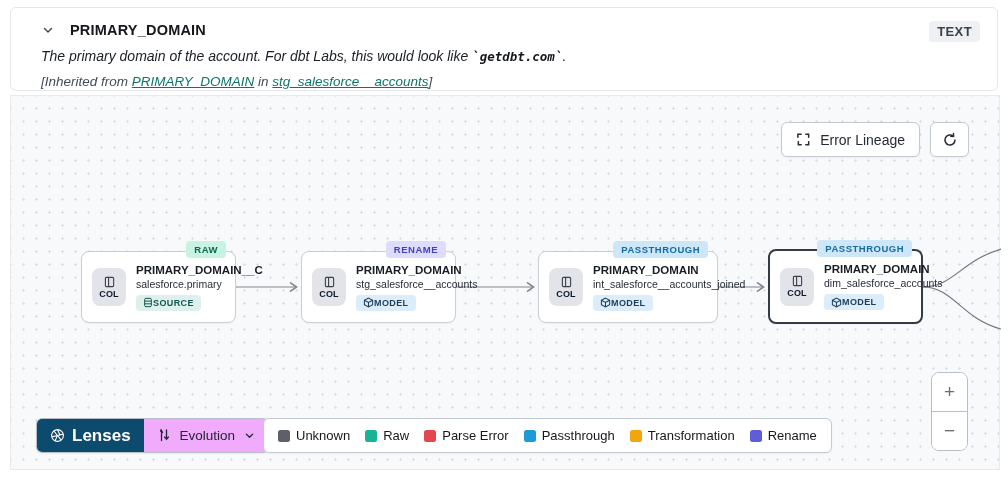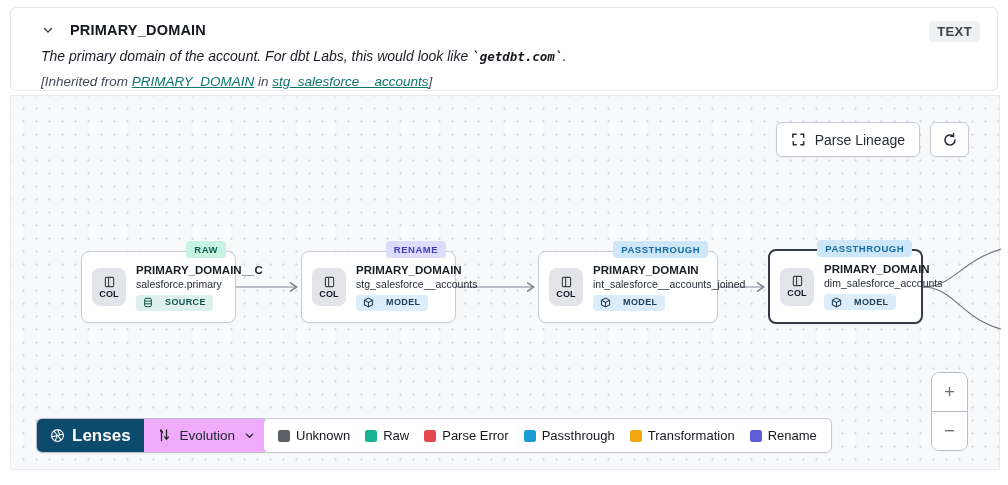--- a/index.html
+++ b/index.html
@@ -43,21 +43,21 @@
   .node-1 { left:70px; top:155px; width:155px; }
   .node-2 { left:290px; top:155px; width:155px; }
   .node-3 { left:527px; top:155px; width:180px; }
   .node-4 { left:757px; top:153px; width:155px; }
   .col-box { width:34px; height:38px; background:#e2e4e9; border-radius:8px; display:flex; flex-direction:column;
     align-items:center; justify-content:center; gap:1px; color:#0f172a; flex:none; }
   .col-box .col-label { font-size:9px; font-weight:600; letter-spacing:.2px; }
   .node-content { display:flex; flex-direction:column; min-width:0; }
   .node-title { font-size:11.5px; font-weight:700; color:#191d24; white-space:nowrap; margin-bottom:2px; }
   .node-sub { font-size:10.5px; color:#272d37; white-space:nowrap; margin-bottom:5px; }
-  .res-badge { display:inline-flex; gap:12px; align-self:flex-start;
+  .res-badge { display:inline-flex; align-items:center; gap:0; align-self:flex-start;
     padding:2.5px 7px; border-radius:4px; font-size:9px; font-weight:700; letter-spacing:.4px; }
   .res-badge.source { background:#ddf0ed; color:#11564d; }
   .res-badge.model  { background:#dbecfa; color:#1d3c55; }
   .evo-badge { position:absolute; top:-11px; right:9px; padding:3px 8px; border-radius:4px;
     font-size:9.5px; font-weight:700; letter-spacing:.5px; }
   .evo-badge.raw { background:#c8f2e2; color:#0c6653; }
   .evo-badge.rename { background:#dedcfc; color:#423fc0; }
   .evo-badge.passthrough { background:#cde6f8; color:#156c9e; }
 
   
@@ -119,21 +119,21 @@
 
     <button class="full-lineage-btn">
       <span>
         <svg width="15" height="15" viewBox="0 0 16 16" fill="none" stroke="#272c34" stroke-width="1.6" stroke-linecap="round">
           <path d="M2 5.5 V2.5 H5.5"></path>
             <path d="M10.5 2.5 H13.5 V5.5"></path>
             <path d="M13.5 10.5 V13.5 H10.5"></path>
             <path d="M5.5 13.5 H2.5 V10.5"></path>
         </svg>
       </span>
-      <span>Parse Lineage</span>
+      <span>Error Lineage</span>
     </button>
     <button class="refresh-btn">
       <span>
         <svg width="16" height="16" viewBox="0 0 16 16" fill="none" stroke="#272c34" stroke-width="1.5" stroke-linecap="round">
           <path d="M13 8 a5 5 0 1 1 -1.7 -3.75"></path>
             <path d="M11.5 1.5 L11.6 4.4 L8.7 4.3" stroke-width="1.4"></path>
         </svg>
       </span>
     </button>
 

